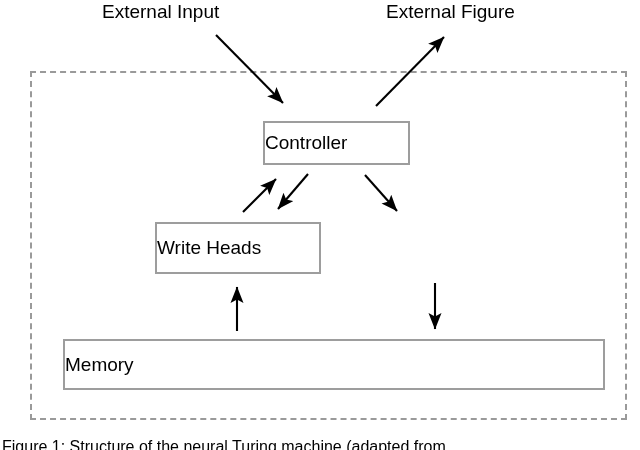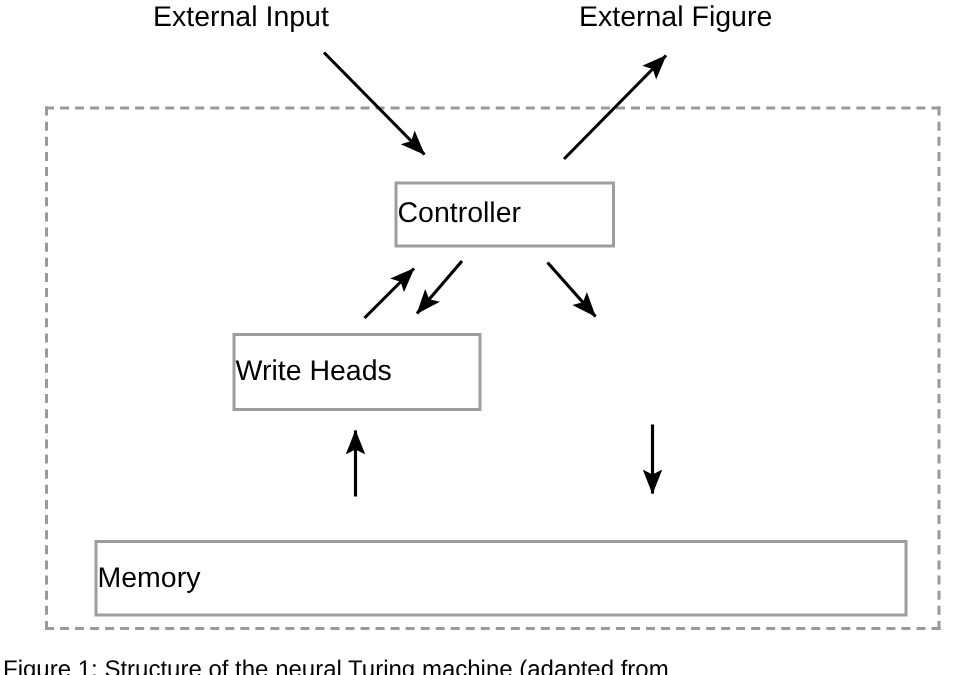--- a/index.html
+++ b/index.html
@@ -69,21 +69,20 @@
     left: 349px;
     top: 222px;
     width: 166px;
     height: 52px;
   }
   #box-memory {
     left: 61px;
     top: 339px;
     width: 542px;
     height: 51px;
-    margin-top: 21px;
   }
 
   #arrow-layer {
     position: absolute;
     left: 0;
     top: 0;
     width: 640px;
     height: 450px;
     pointer-events: none;
   }

